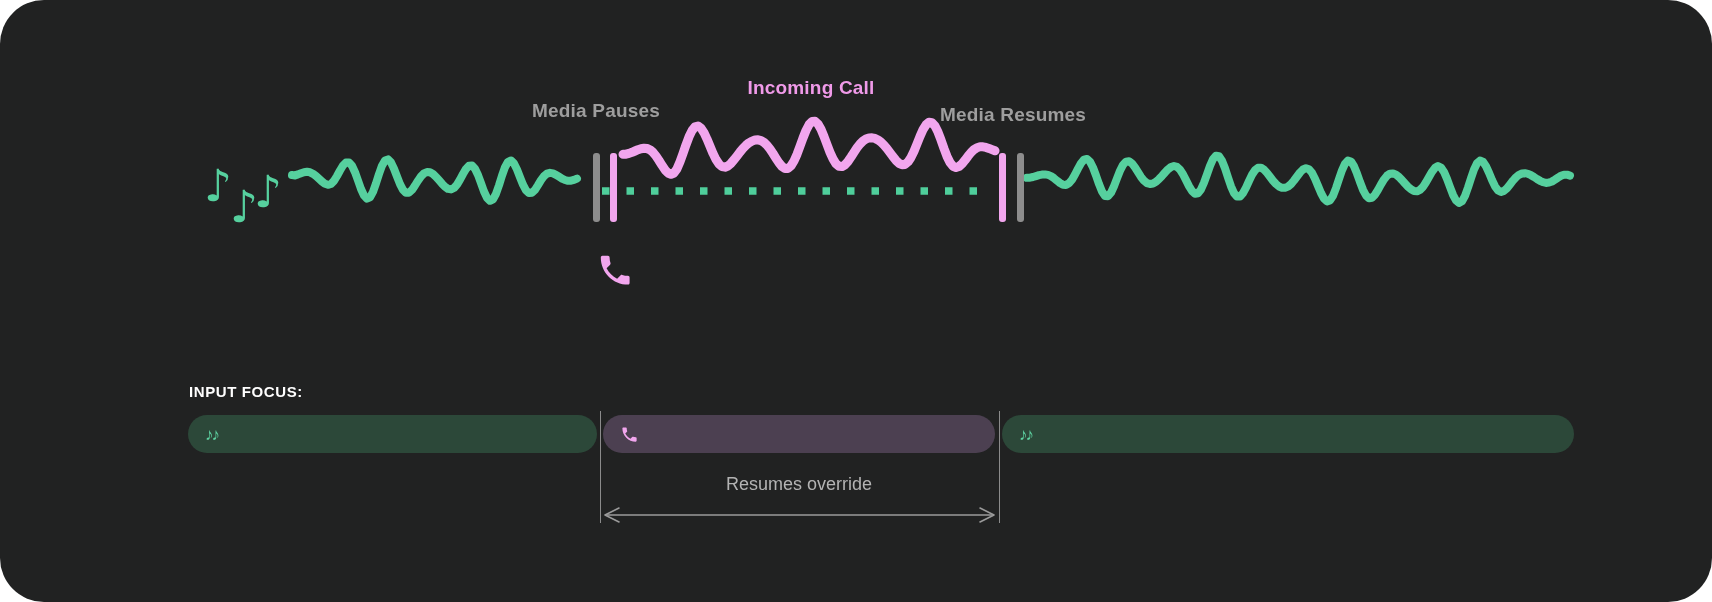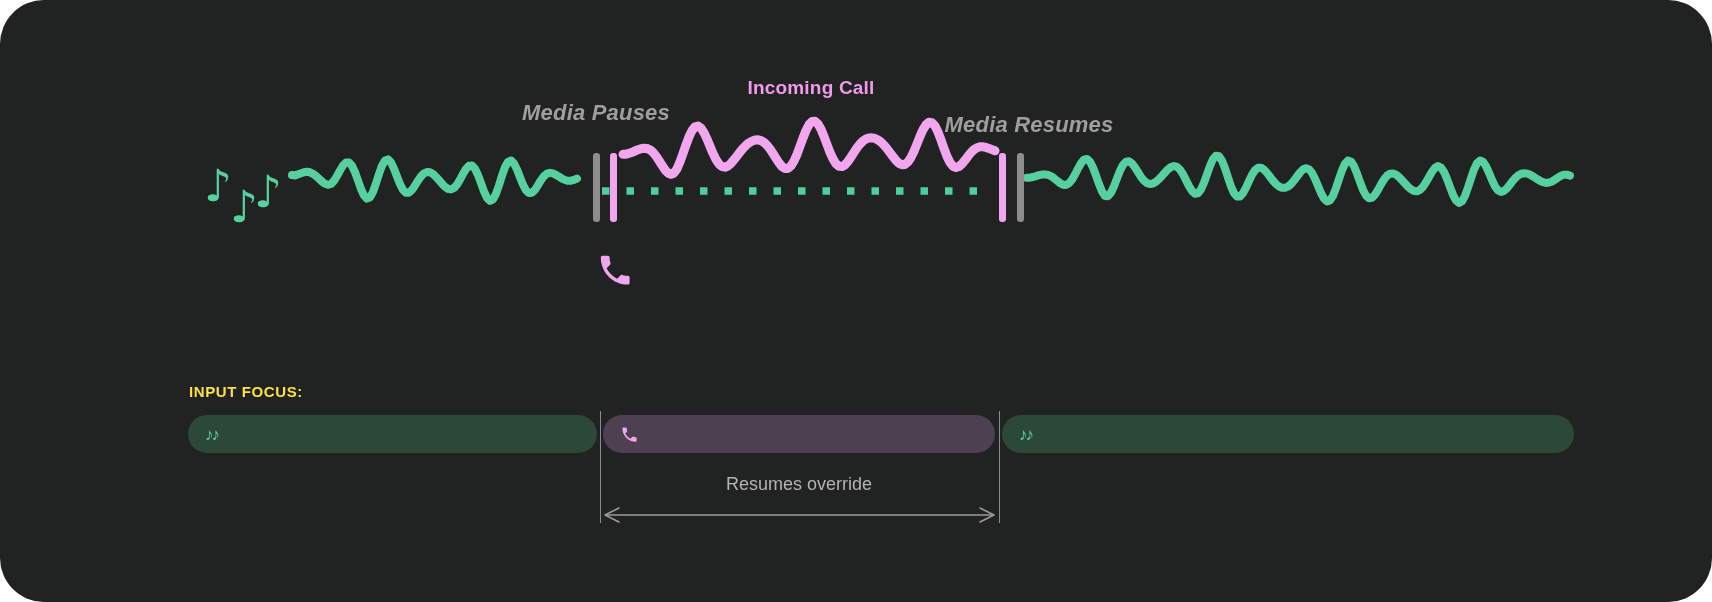--- a/index.html
+++ b/index.html
@@ -3,25 +3,25 @@
 <meta charset="utf-8">
 <style>
   html,body{margin:0;padding:0;background:#ffffff;}
   body{width:1712px;height:602px;position:relative;font-family:"Liberation Sans",sans-serif;}
   .panel{
     position:absolute;left:0;top:0;width:1712px;height:602px;
     background:#212222;border-radius:44px;overflow:hidden;
   }
   .overlay-svg{position:absolute;left:0;top:0;width:1712px;height:602px;}
   .lbl{position:absolute;white-space:nowrap;text-align:center;}
-  .lbl-gray{color:#9e9e9e;font-size:22px;font-weight:600;letter-spacing:.2px;font-style:italic;}
+  .lbl-gray{color:#9e9e9e;font-size:19px;font-weight:600;letter-spacing:.2px;}
   .lbl-pink{color:#f09ae9;font-size:19px;font-weight:700;letter-spacing:.2px;}
   .center-x{transform:translateX(-50%);}
   .input-focus-heading{
-    left:189px;top:383px;color:#fde047;font-size:15px;font-weight:700;letter-spacing:.6px;
+    left:189px;top:383px;color:#ffffff;font-size:15px;font-weight:700;letter-spacing:.6px;
   }
   .pill{
     position:absolute;top:415px;height:38px;border-radius:19px;
     display:flex;align-items:center;padding-left:17px;box-sizing:border-box;
   }
   .pill-media{background:#2c4839;}
   .pill-call{background:#4c4051;}
   .pill-notes{color:#5ed3a2;font-size:17px;letter-spacing:-2px;line-height:1;}
   .guide-line{position:absolute;top:411px;height:112px;width:1px;background:rgba(158,158,158,.85);}
   .system-override{
@@ -60,21 +60,21 @@
 
     <g stroke="#9a9a9a" stroke-width="1.6" fill="none" stroke-linecap="round" stroke-linejoin="round">
       <path d="M606 515 H993"></path>
       <path d="M619 508 L605 515 L619 522"></path>
       <path d="M980 508 L994 515 L980 522"></path>
     </g>
   </svg>
 
   <div class="lbl lbl-gray center-x" style="left:596px;top:100px;">Media Pauses</div>
   <div class="lbl lbl-pink center-x" style="left:811px;top:77px;">Incoming Call</div>
-  <div class="lbl lbl-gray center-x" style="left:1013px;top:112px;margin-left:16px;">Media Resumes</div>
+  <div class="lbl lbl-gray center-x" style="left:1013px;top:104px;">Media Resumes</div>
 
   <div class="lbl input-focus-heading">INPUT FOCUS:</div>
 
   <div class="pill pill-media" style="left:188px;width:409px;">
     <span class="pill-notes">♪♪</span>
   </div>
 
   <div class="pill pill-call" style="left:603px;width:392px;">
     <svg width="19" height="19" viewBox="0 0 24 24">
       <path fill="#f2a6ee" d="M6.62 10.79c1.44 2.83 3.76 5.14 6.59 6.59l2.2-2.2c.27-.27.67-.36 1.02-.24 1.12.37 2.33.57 3.57.57.55 0 1 .45 1 1V20c0 .55-.45 1-1 1-9.39 0-17-7.61-17-17 0-.55.45-1 1-1h3.5c.55 0 1 .45 1 1 0 1.25.2 2.45.57 3.57.11.35.03.74-.25 1.02l-2.2 2.2z"></path>

